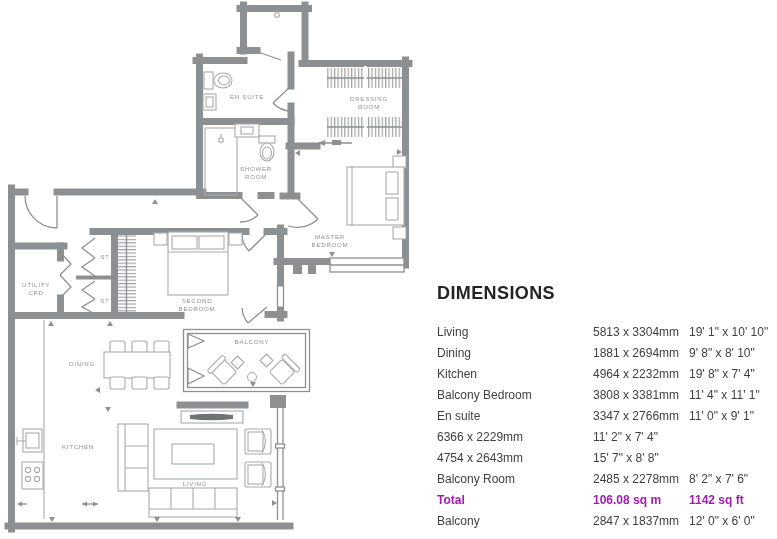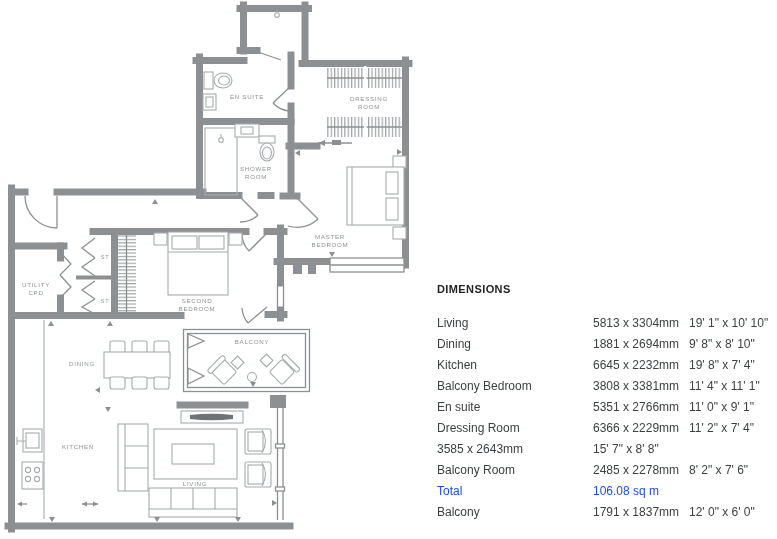--- a/index.html
+++ b/index.html
@@ -12,24 +12,24 @@
   .thin{stroke:#8d9093;stroke-width:1.3;fill:none;}
   .thinw{stroke:#8d9093;stroke-width:1.3;fill:#ffffff;}
   .furn{stroke:#a6abae;stroke-width:1.1;fill:#ffffff;}
   .furnl{stroke:#a6abae;stroke-width:1.1;fill:none;}
   .tick{fill:#8d9093;stroke:none;}
   .room-label{font-family:"Liberation Sans",sans-serif;font-size:6.2px;letter-spacing:0.7px;
               fill:#8f9396;text-anchor:middle;}
   .room-label.small{font-size:5.6px;}
   
   .dims{position:absolute;left:437px;top:283px;width:335px;}
-  .dims h2{font-size:11px;font-weight:bold;letter-spacing:0.4px;color:#242424;margin:0 0 18px 0;}
+  .dims h2{font-size:18px;font-weight:bold;letter-spacing:0.4px;color:#242424;margin:0 0 18px 0;}
   .dims .row{display:grid;grid-template-columns:156px 96px 1fr;height:21px;line-height:21px;
              font-size:12px;color:#3e4144;white-space:nowrap;}
-  .dims .row.bold{font-weight:normal;color:#1d4ed8;}
+  .dims .row.bold{font-weight:bold;color:#a21caf;}
 </style>
 </head>
 <body>
 
 <div class="stage">
 
   <svg class="plan-svg" width="430" height="539" viewBox="0 0 430 539" aria-label="apartment floor plan">
 
     <defs>
       <pattern id="hv" width="3.4" height="22" patternUnits="userSpaceOnUse">
@@ -280,52 +280,52 @@
           <span class="c2">5813 x 3304mm</span>
           <span class="c3">19' 1" x 10' 10"</span>
         </div>
         <div class="row">
           <span class="c1">Dining</span>
           <span class="c2">1881 x 2694mm</span>
           <span class="c3">9' 8" x 8' 10"</span>
         </div>
         <div class="row">
           <span class="c1">Kitchen</span>
-          <span class="c2">6645 x 2232mm</span>
+          <span class="c2">4964 x 2232mm</span>
           <span class="c3">19' 8" x 7' 4"</span>
         </div>
         <div class="row">
           <span class="c1">Balcony Bedroom</span>
           <span class="c2">3808 x 3381mm</span>
           <span class="c3">11' 4" x 11' 1"</span>
         </div>
         <div class="row">
           <span class="c1">En suite</span>
-          <span class="c2">5351 x 2766mm</span>
+          <span class="c2">3347 x 2766mm</span>
           <span class="c3">11' 0" x 9' 1"</span>
         </div>
         <div class="row">
-          <span class="c1">Dressing Room</span>
           <span class="c2">6366 x 2229mm</span>
           <span class="c3">11' 2" x 7' 4"</span>
         </div>
         <div class="row">
-          <span class="c2">3585 x 2643mm</span>
+          <span class="c2">4754 x 2643mm</span>
           <span class="c3">15' 7" x 8' 8"</span>
         </div>
         <div class="row">
           <span class="c1">Balcony Room</span>
           <span class="c2">2485 x 2278mm</span>
           <span class="c3">8' 2" x 7' 6"</span>
         </div>
         <div class="row bold">
           <span class="c1">Total</span>
           <span class="c2">106.08 sq m</span>
+          <span class="c3">1142 sq ft</span>
         </div>
         <div class="row">
           <span class="c1">Balcony</span>
-          <span class="c2">1791 x 1837mm</span>
+          <span class="c2">2847 x 1837mm</span>
           <span class="c3">12' 0" x 6' 0"</span>
         </div>
       </div>
   </div>
 
 </div>
 
 </body></html>

